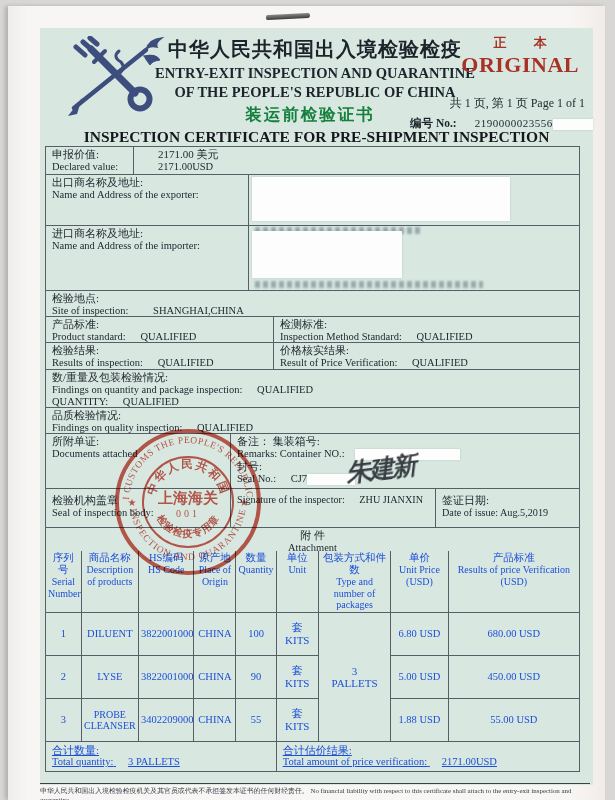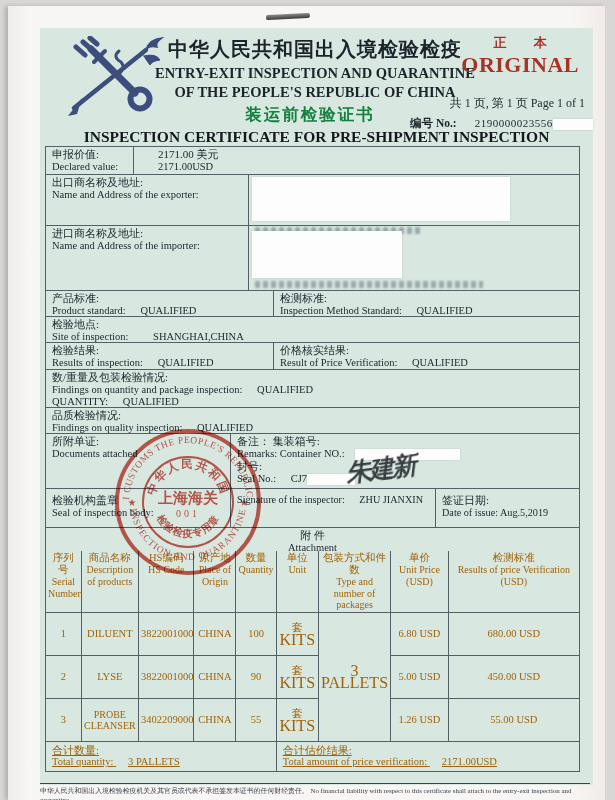--- a/index.html
+++ b/index.html
@@ -39,30 +39,30 @@
   .h-attach{height:23px;border-bottom:none;}
   .w88{width:88px;} .w203{width:203px;} .w228{width:228px;} .w185{width:185px;} .w205{width:205px;}
   .flex1{flex:1;}
   .redact{position:absolute;background:#fdfdfd;box-shadow:0 0 2px rgba(90,110,105,.25);}
   .redact-inline{display:inline-block;background:#fdfdfd;vertical-align:middle;
     box-shadow:0 0 2px rgba(90,110,105,.25);}
   .blurline{position:absolute;height:7px;filter:blur(1.1px);opacity:.5;
     background:repeating-linear-gradient(90deg,#5c6c78 0 5px,transparent 5px 8px);}
   .attach-center{width:100%;text-align:center;}
   
-  table.items{width:100%;border-collapse:collapse;table-layout:fixed;color:#a16207;}
+  table.items{width:100%;border-collapse:collapse;table-layout:fixed;color:#1d4ed8;}
   table.items th,table.items td{border:1px solid #565e66;padding:1px 2px;text-align:center;vertical-align:middle;}
   table.items th{border-top:none;font-weight:normal;vertical-align:top;}
   table.items th:first-child,table.items td:first-child{border-left:none;}
   table.items th:last-child,table.items td:last-child{border-right:none;}
   table.items tr.last td{border-bottom:none;}
   .th-cn{font-size:10.5px;line-height:12px;}
   .th-en{font-size:10px;line-height:11.5px;}
   .td-cn{font-size:11px;line-height:13px;}
-  .td-en{font-size:16px;line-height:12px;}
+  .td-en{font-size:11px;line-height:12px;}
   td.item-cell{font-size:10.5px;height:40px;}
   tr.hrow{height:48px;}
   tr.totals{height:30px;text-decoration:underline;}
   tr.totals td{text-align:left;padding:1px 6px;}
   
   .stamp{position:absolute;left:48px;top:374px;width:200px;height:200px;
     opacity:.82;mix-blend-mode:multiply;pointer-events:none;z-index:5;}
   
   .sig{position:absolute;left:308px;top:424px;z-index:6;font-size:25px;font-weight:bold;
     color:#23272c;transform:rotate(-7deg) skewX(-14deg);filter:blur(.4px);opacity:.88;
@@ -142,43 +142,43 @@
           <div class="cn-line">进口商名称及地址:</div>
           <div class="en-line">Name and Address of the importer:</div>
         </div>
         <div class="cell flex1">
           <div class="blurline" style="left:6px;top:1px;width:168px;"></div>
           <div class="redact" style="left:3px;top:5px;width:150px;height:47px;"></div>
           <div class="blurline" style="left:6px;top:55px;width:228px;"></div>
         </div>
       </div>
 
+      <div class="row h-site">
+        <div class="cell flex1">
+          <div class="cn-line">检验地点:</div>
+          <div class="en-line">
+            <span>Site of inspection:</span>
+            <span class="val-gap">SHANGHAI,CHINA</span>
+          </div>
+        </div>
+      </div>
+
       <div class="row h-std">
         <div class="cell br w228">
           <div class="cn-line">产品标准:</div>
           <div class="en-line">
             <span>Product standard:</span>
             <span class="small-gap">QUALIFIED</span>
           </div>
         </div>
         <div class="cell flex1">
           <div class="cn-line">检测标准:</div>
           <div class="en-line">
             <span>Inspection Method Standard:</span>
             <span class="small-gap">QUALIFIED</span>
-          </div>
-        </div>
-      </div>
-
-      <div class="row h-site">
-        <div class="cell flex1">
-          <div class="cn-line">检验地点:</div>
-          <div class="en-line">
-            <span>Site of inspection:</span>
-            <span class="val-gap">SHANGHAI,CHINA</span>
           </div>
         </div>
       </div>
 
       <div class="row h-res">
         <div class="cell br w228">
           <div class="cn-line">检验结果:</div>
           <div class="en-line">
             <span>Results of inspection:</span>
             <span class="small-gap">QUALIFIED</span>
@@ -300,21 +300,21 @@
               </th>
             <th>
                 <div class="th-cn">包装方式和件数</div>
                 <div class="th-en">Type and number of packages</div>
               </th>
             <th>
                 <div class="th-cn">单价</div>
                 <div class="th-en">Unit Price (USD)</div>
               </th>
             <th>
-                <div class="th-cn">检测标准</div>
+                <div class="th-cn">产品标准</div>
                 <div class="th-en">Results of price Verification (USD)</div>
               </th>
           </tr>
         </thead>
         <tbody>
           <tr>
             <td class="item-cell">1</td>
             <td class="item-cell">DILUENT</td>
             <td class="item-cell">3822001000</td>
             <td class="item-cell">CHINA</td>
@@ -346,21 +346,21 @@
           <tr>
             <td class="item-cell">3</td>
             <td class="item-cell" style="font-size:10px;">PROBE CLEANSER</td>
             <td class="item-cell">3402209000</td>
             <td class="item-cell">CHINA</td>
             <td class="item-cell">55</td>
             <td class="item-cell">
               <div class="td-cn">套</div>
               <div class="td-en">KITS</div>
               </td>
-            <td class="item-cell">1.26 USD</td>
+            <td class="item-cell">1.88 USD</td>
             <td class="item-cell">55.00 USD</td>
           </tr>
         </tbody>
         <tfoot>
           <tr class="totals last">
             <td colspan="5">
               <div class="cn-line">合计数量:</div>
               <div class="en-line">
                 <span>Total quantity:</span>
                 <span class="small-gap">3 PALLETS</span>

